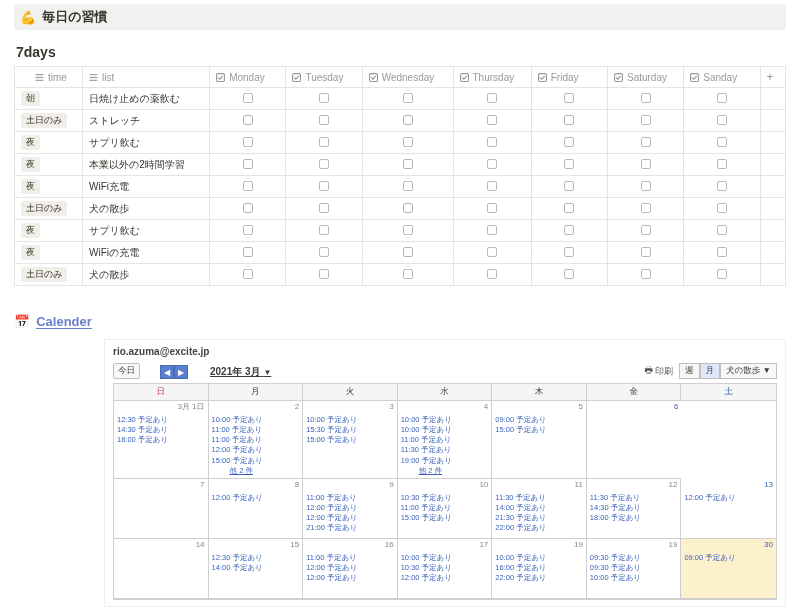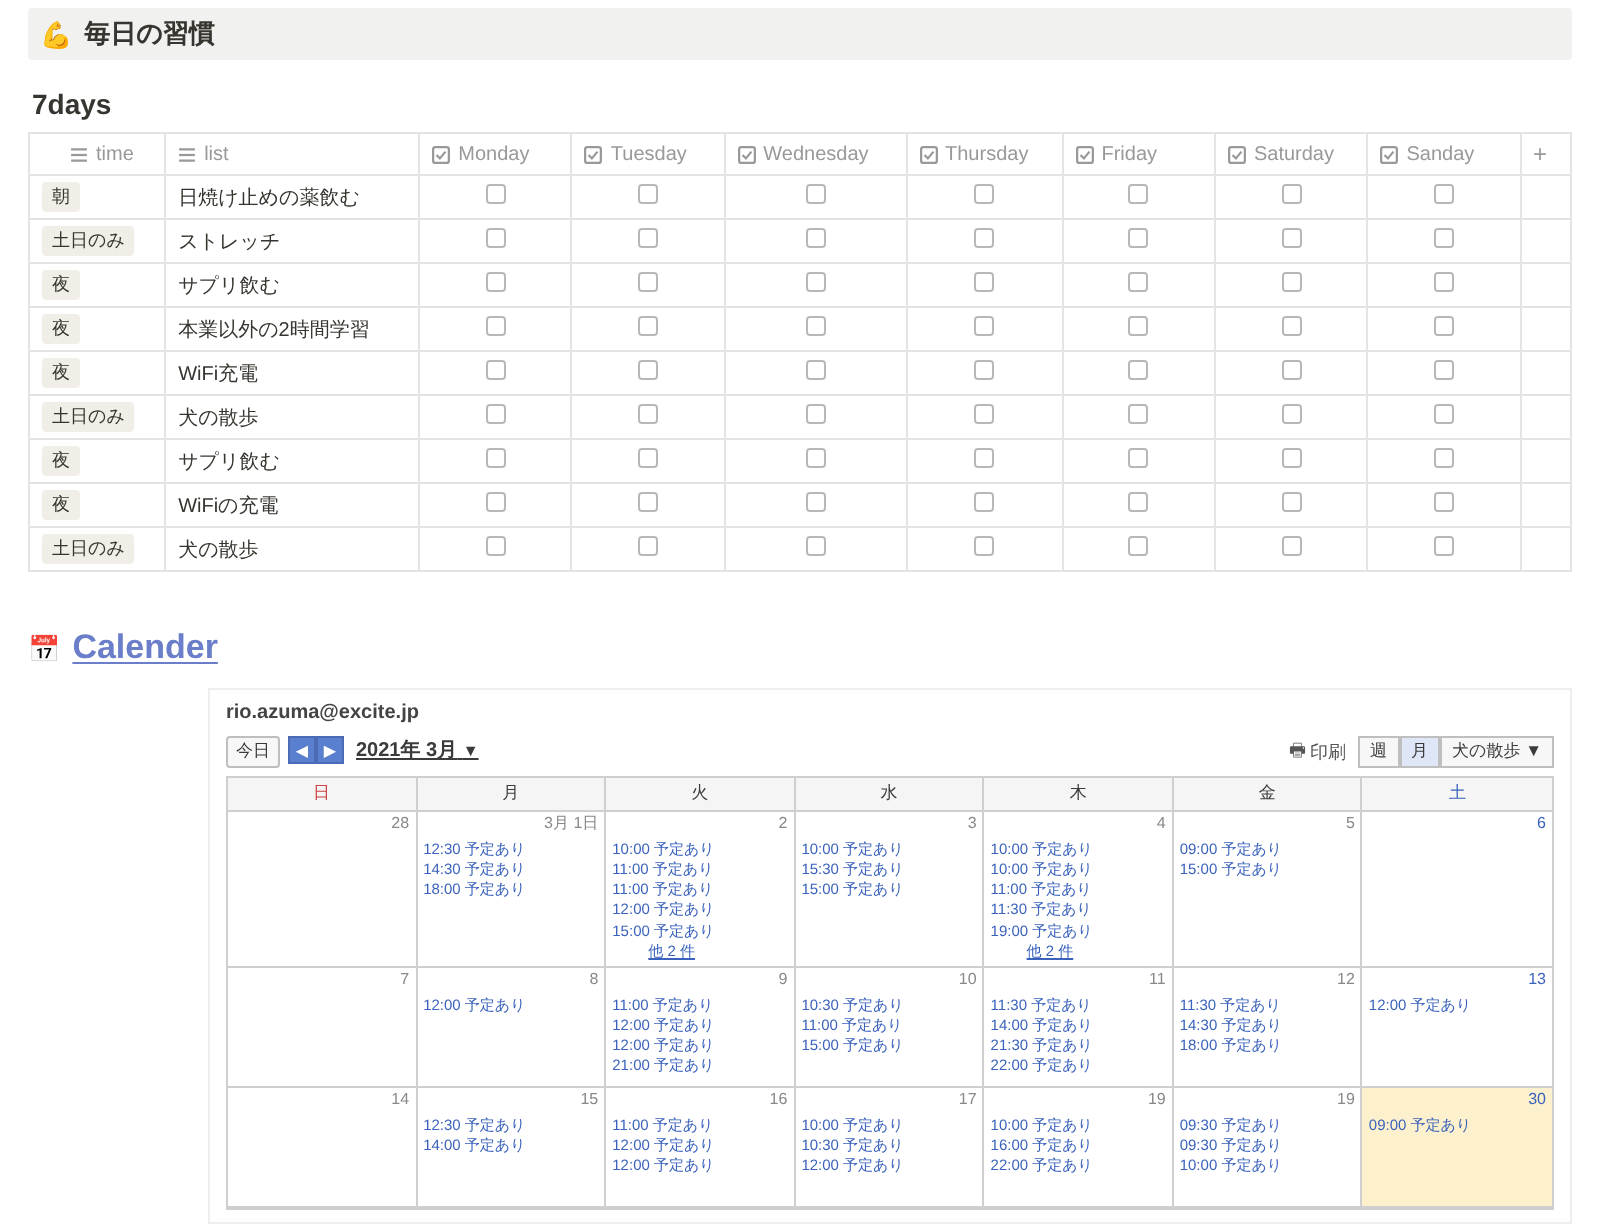--- a/index.html
+++ b/index.html
@@ -16,38 +16,38 @@
   }
   *{box-sizing:border-box;font-family:-apple-system,BlinkMacSystemFont,"Segoe UI",Helvetica,Arial,sans-serif;}
   body{margin:0;background:var(--bg);color:#37352f;font-size:10.5px;}
   .page{width:800px;height:613px;overflow:hidden;position:relative;padding:0 14px;}
   
   .h2{background:var(--heading-bg);padding:4px 6px;font-weight:600;font-size:13px;display:flex;align-items:center;gap:6px;margin-top:4px;border-radius:2px;}
   .h2 .emoji{font-size:13px}
   .h3{font-weight:700;font-size:14px;margin:14px 0 6px 2px}
   .sub-h{display:flex;align-items:center;gap:6px;margin-top:28px;}
   .sub-h .emoji{font-size:13px}
-  .sub-h a{color:var(--link);font-weight:600;font-size:17px;text-decoration:underline;text-underline-offset:2px;}
+  .sub-h a{color:var(--link);font-weight:600;font-size:13px;text-decoration:underline;text-underline-offset:2px;}
   
   table.habits{width:100%;border-collapse:collapse;font-size:10px;}
   table.habits th,table.habits td{border:1px solid var(--border);padding:3px 6px;text-align:left;vertical-align:middle;height:18px;}
   table.habits th{color:var(--muted);font-weight:400;background:#fff;}
   table.habits th .hdr{display:flex;align-items:center;gap:4px;}
   table.habits td.chk{text-align:center;width:66px;}
   .tag{background:var(--tag-bg);padding:1px 5px;border-radius:2px;font-size:9px;display:inline-block;}
   .cb{width:10px;height:10px;border:1.3px solid #b8b8b6;border-radius:2px;display:inline-block;}
   .newrow{color:var(--muted);font-size:10px;padding:4px 6px;}
   .count{color:var(--muted);font-size:8px;letter-spacing:1px;padding-left:120px;padding-top:6px;}
   .count b{color:#555;font-weight:500;letter-spacing:0;font-size:10px;margin-left:4px}
   .plus{color:var(--muted);font-size:12px;text-align:center}
   
   .cal-embed{margin-left:90px;margin-top:10px;border:1px solid #eee;background:#fff;padding:6px 8px;font-size:9px;color:var(--cal-text);}
   .cal-owner{font-size:10px;color:#444;margin-bottom:6px;font-weight:600;}
   .cal-tb{display:flex;justify-content:space-between;align-items:center;margin-bottom:4px;}
-  .cal-tb .left{display:flex;align-items:flex-start;gap:4px;}
+  .cal-tb .left{display:flex;align-items:flex-end;gap:20px;}
   .cal-btn{border:1px solid #bfbfbf;border-radius:2px;padding:1px 4px;font-size:8.5px;background:#f7f7f7;cursor:pointer;}
   .cal-nav{display:flex;}
   .cal-nav div{width:14px;height:14px;background:#5b7fcf;color:#fff;font-size:8px;display:flex;align-items:center;justify-content:center;border:1px solid #4a6ab5;cursor:pointer;}
   .cal-title{font-size:10px;font-weight:600;margin-left:2px;text-decoration:underline;}
   .cal-tb .right{display:flex;align-items:center;gap:6px;}
   .tabbtn{padding:1px 5px;border:1px solid #bfbfbf;font-size:8.5px;background:#f7f7f7;cursor:pointer;}
   .tabbtn.active{background:#dfe6f7;}
   .print{display:flex;align-items:center;gap:2px;color:#555;}
   
   .cal-grid{border:1px solid var(--cal-border);}
@@ -319,24 +319,20 @@
           <div>月</div>
           <div>火</div>
           <div>水</div>
           <div>木</div>
           <div>金</div>
           <div>土</div>
         </div>
       <div id="cal-weeks">
           <div class="cal-row">
             <div class="cal-cell">
-              <div class="datenum">28</div>
-              <div style="margin-top: 12px;"></div>
-            </div>
-            <div class="cal-cell">
               <div class="datenum">3月 1日</div>
               <div style="margin-top: 12px;">
                 <div class="ev">12:30 予定あり</div>
                 <div class="ev">14:30 予定あり</div>
                 <div class="ev">18:00 予定あり</div>
               </div>
             </div>
             <div class="cal-cell">
               <div class="datenum">2</div>
               <div style="margin-top: 12px;">

